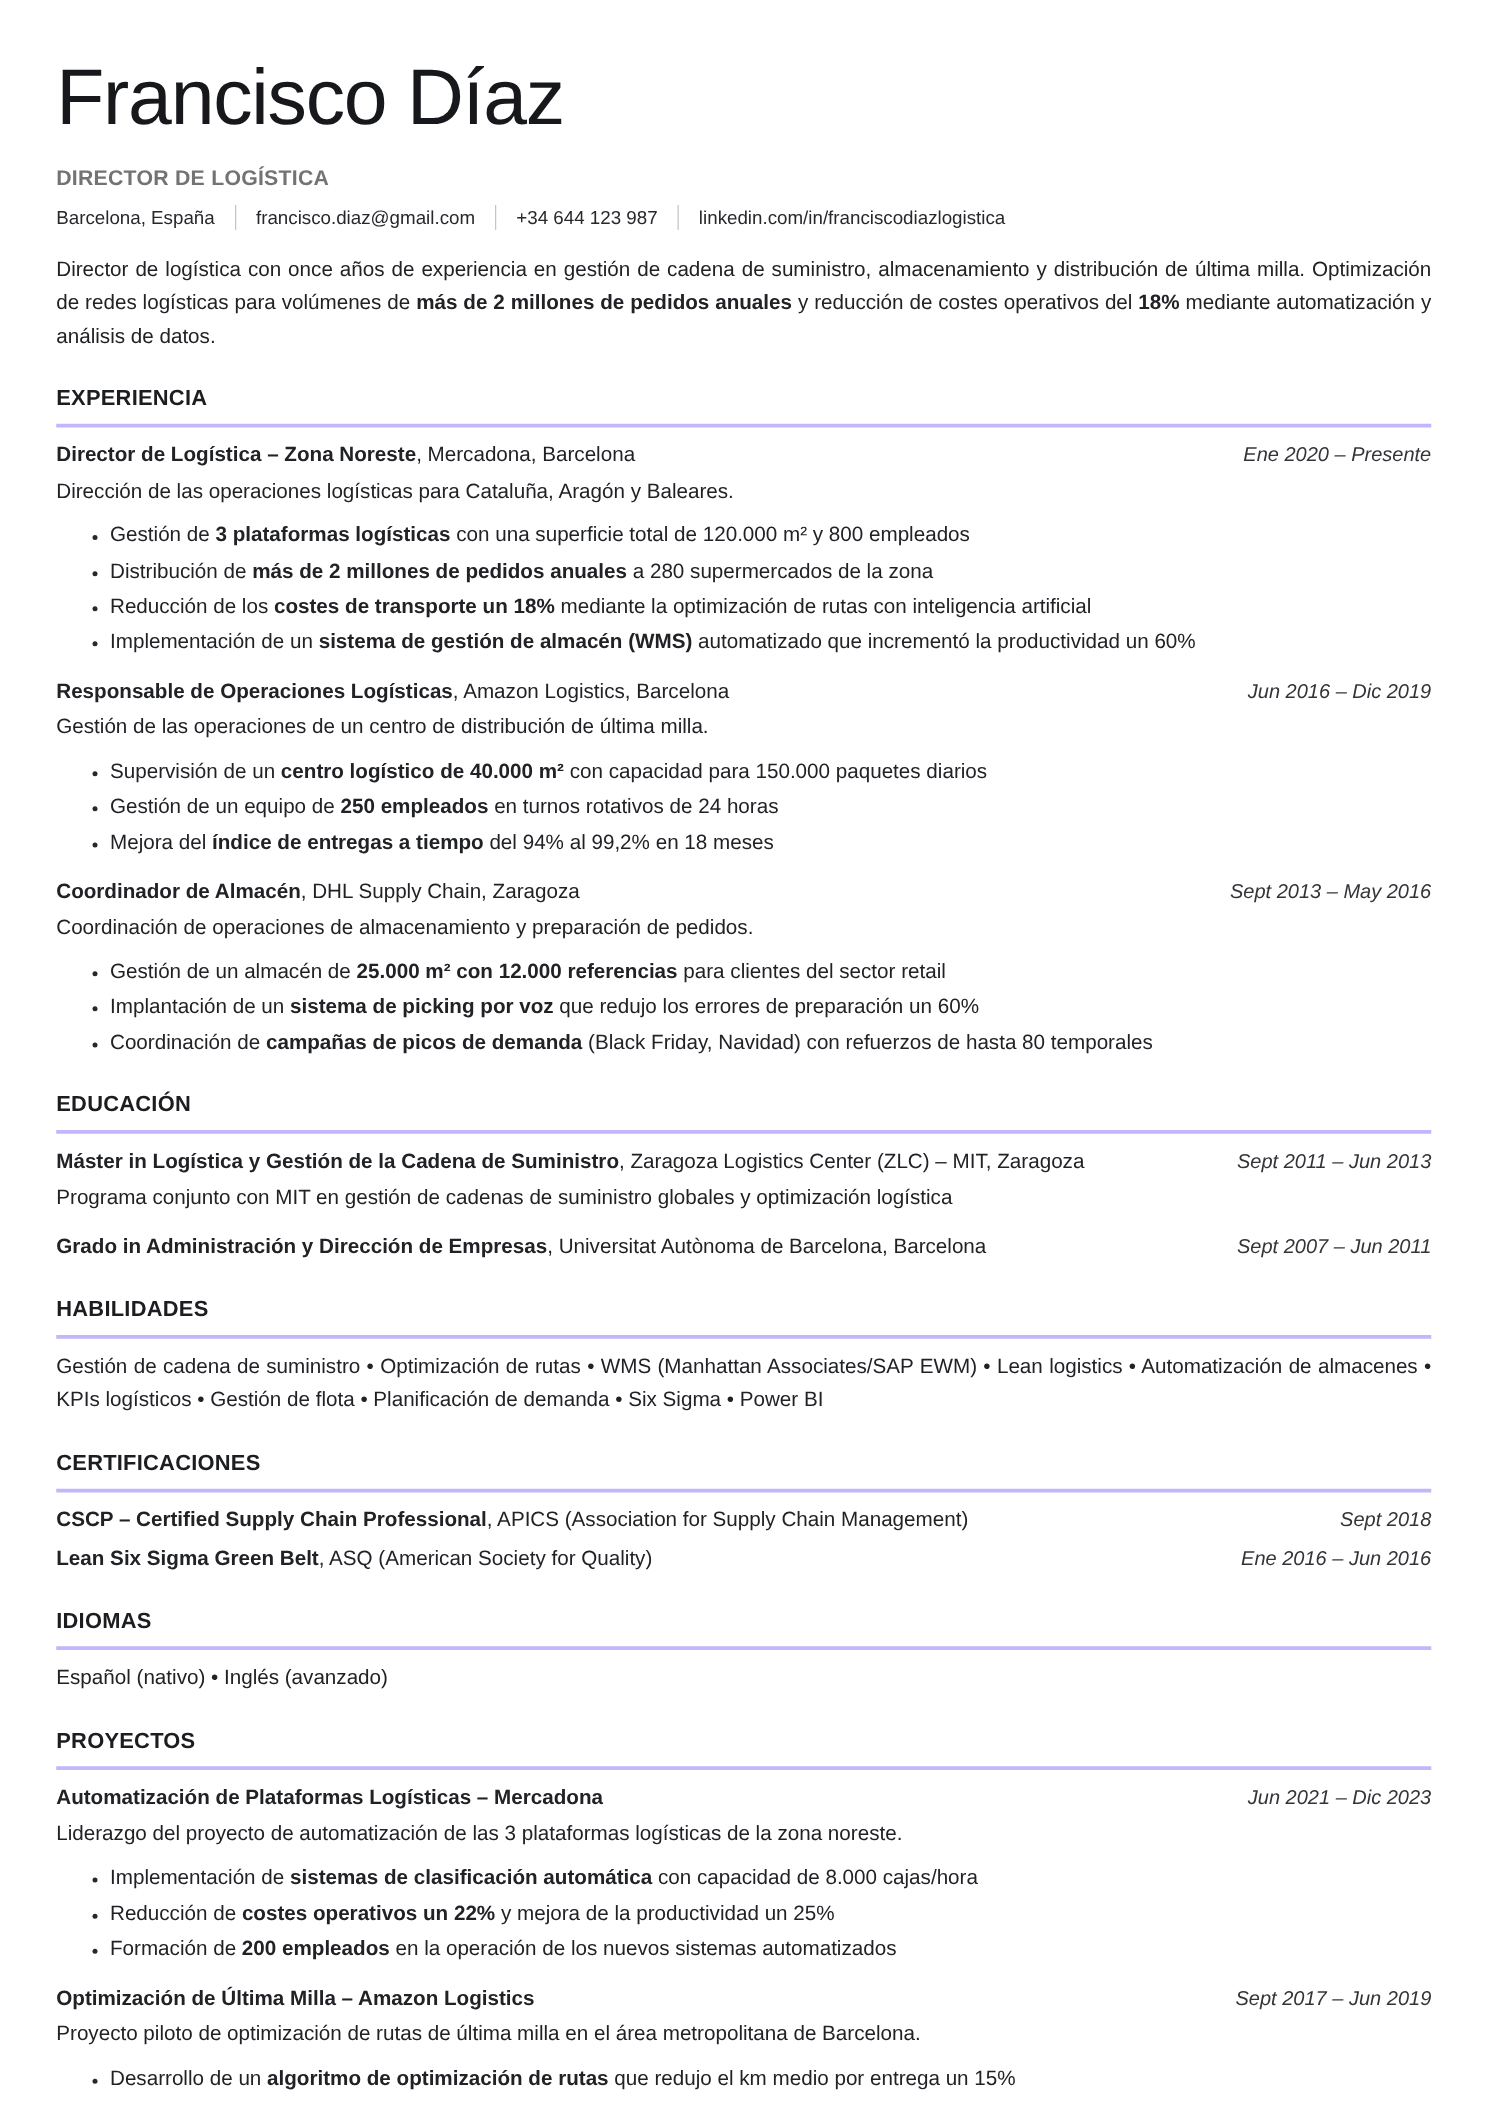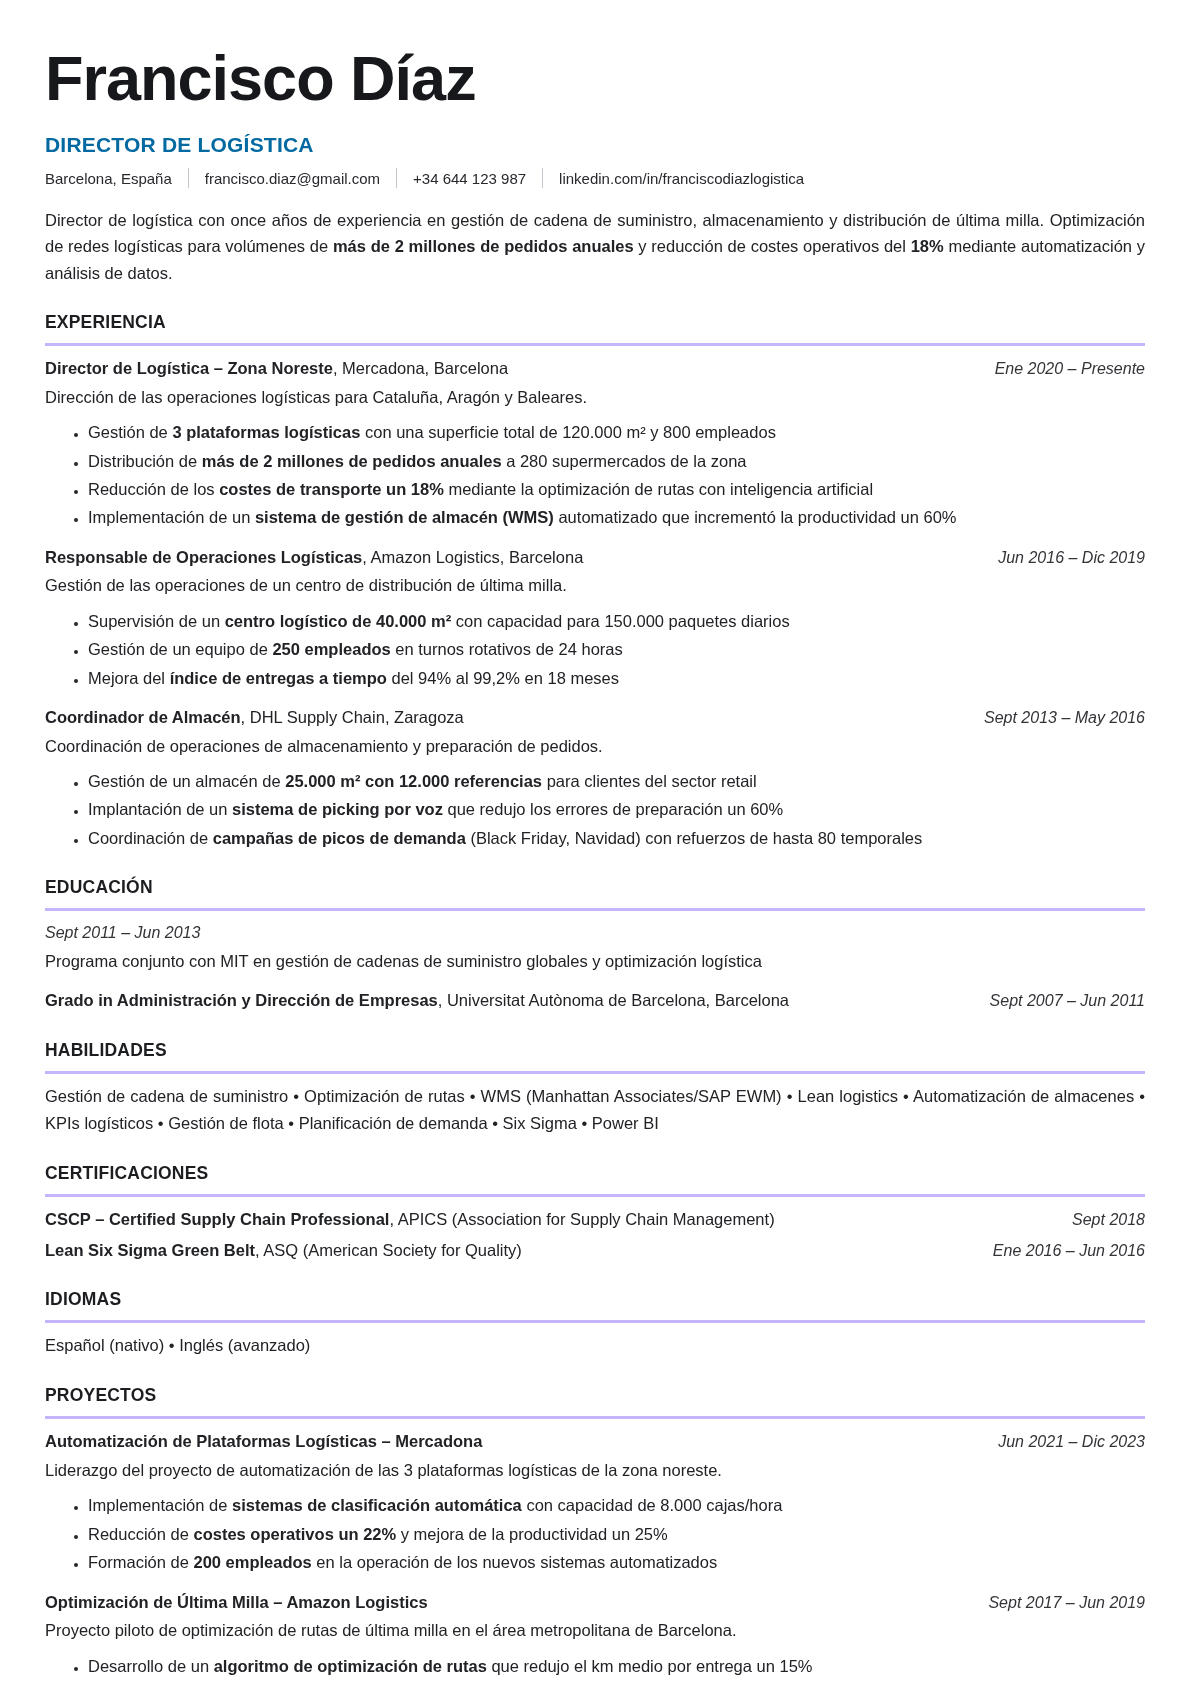--- a/index.html
+++ b/index.html
@@ -6,24 +6,24 @@
   body {
     width: 1190px; min-height: 1683px;
     font-family: "Liberation Sans", sans-serif;
     color: #212226;
     -webkit-font-smoothing: antialiased;
   }
   .page { padding: 44px 45px 60px 45px; }
 
   
   .name {
-    margin: 0; font-size: 63px; line-height: 1.08; font-weight: 700;
+    margin: 0; font-size: 63px; line-height: 1.08; font-weight: 400;
     letter-spacing: -1px; color: #17181b;
   }
-  .role { margin-top: 21px; font-size: 21px; font-weight: 700; letter-spacing: 0.2px; color: #0369a1; }
+  .role { margin-top: 21px; font-size: 17px; font-weight: 700; letter-spacing: 0.2px; color: #737373; }
   .contact { margin-top: 11px; display: flex; align-items: center; font-size: 15px; color: #27282c; }
   .contact .divider { width: 1px; height: 20px; background: #c2c5cb; margin: 0 16px; }
   .summary { margin: 19px 0 0 0; font-size: 16.5px; line-height: 1.6; text-align: justify; }
   .b { font-weight: 700; }
 
   
   .section { margin-top: 26px; }
   .sec-title {
     margin: 0; font-size: 17.5px; font-weight: 700; letter-spacing: 0.2px; color: #1c1d20;
     padding-bottom: 10px; border-bottom: 3px solid #c4b5fd;
@@ -108,20 +108,21 @@
               <li data-name="bullet-item"><span>Coordinación de </span><span class="b">campañas de picos de demanda</span><span> (Black Friday, Navidad) con refuerzos de hasta 80 temporales</span></li>
             </ul>
     </article>
         </div>
     </section>
       <section class="section" data-name="section-educacion">
       <h2 class="sec-title" data-name="section-title">EDUCACIÓN</h2>
       <div class="sec-body" data-name="section-body">
           <article class="entry" data-name="entry">
       <div class="entry-head" data-name="entry-head">
+        <h3 class="entry-title" data-name="entry-title"><span class="b">Máster in Logística y Gestión de la Cadena de Suministro</span><span>, Zaragoza Logistics Center (ZLC) – MIT, Zaragoza</span></h3>
         <span class="entry-date" data-name="entry-date">Sept 2011 – Jun 2013</span>
       </div>
       <p class="entry-subtitle" data-name="entry-subtitle">Programa conjunto con MIT en gestión de cadenas de suministro globales y optimización logística</p>
 
     </article>
           <article class="entry" data-name="entry">
       <div class="entry-head" data-name="entry-head">
         <h3 class="entry-title" data-name="entry-title"><span class="b">Grado in Administración y Dirección de Empresas</span><span>, Universitat Autònoma de Barcelona, Barcelona</span></h3>
         <span class="entry-date" data-name="entry-date">Sept 2007 – Jun 2011</span>
       </div>

